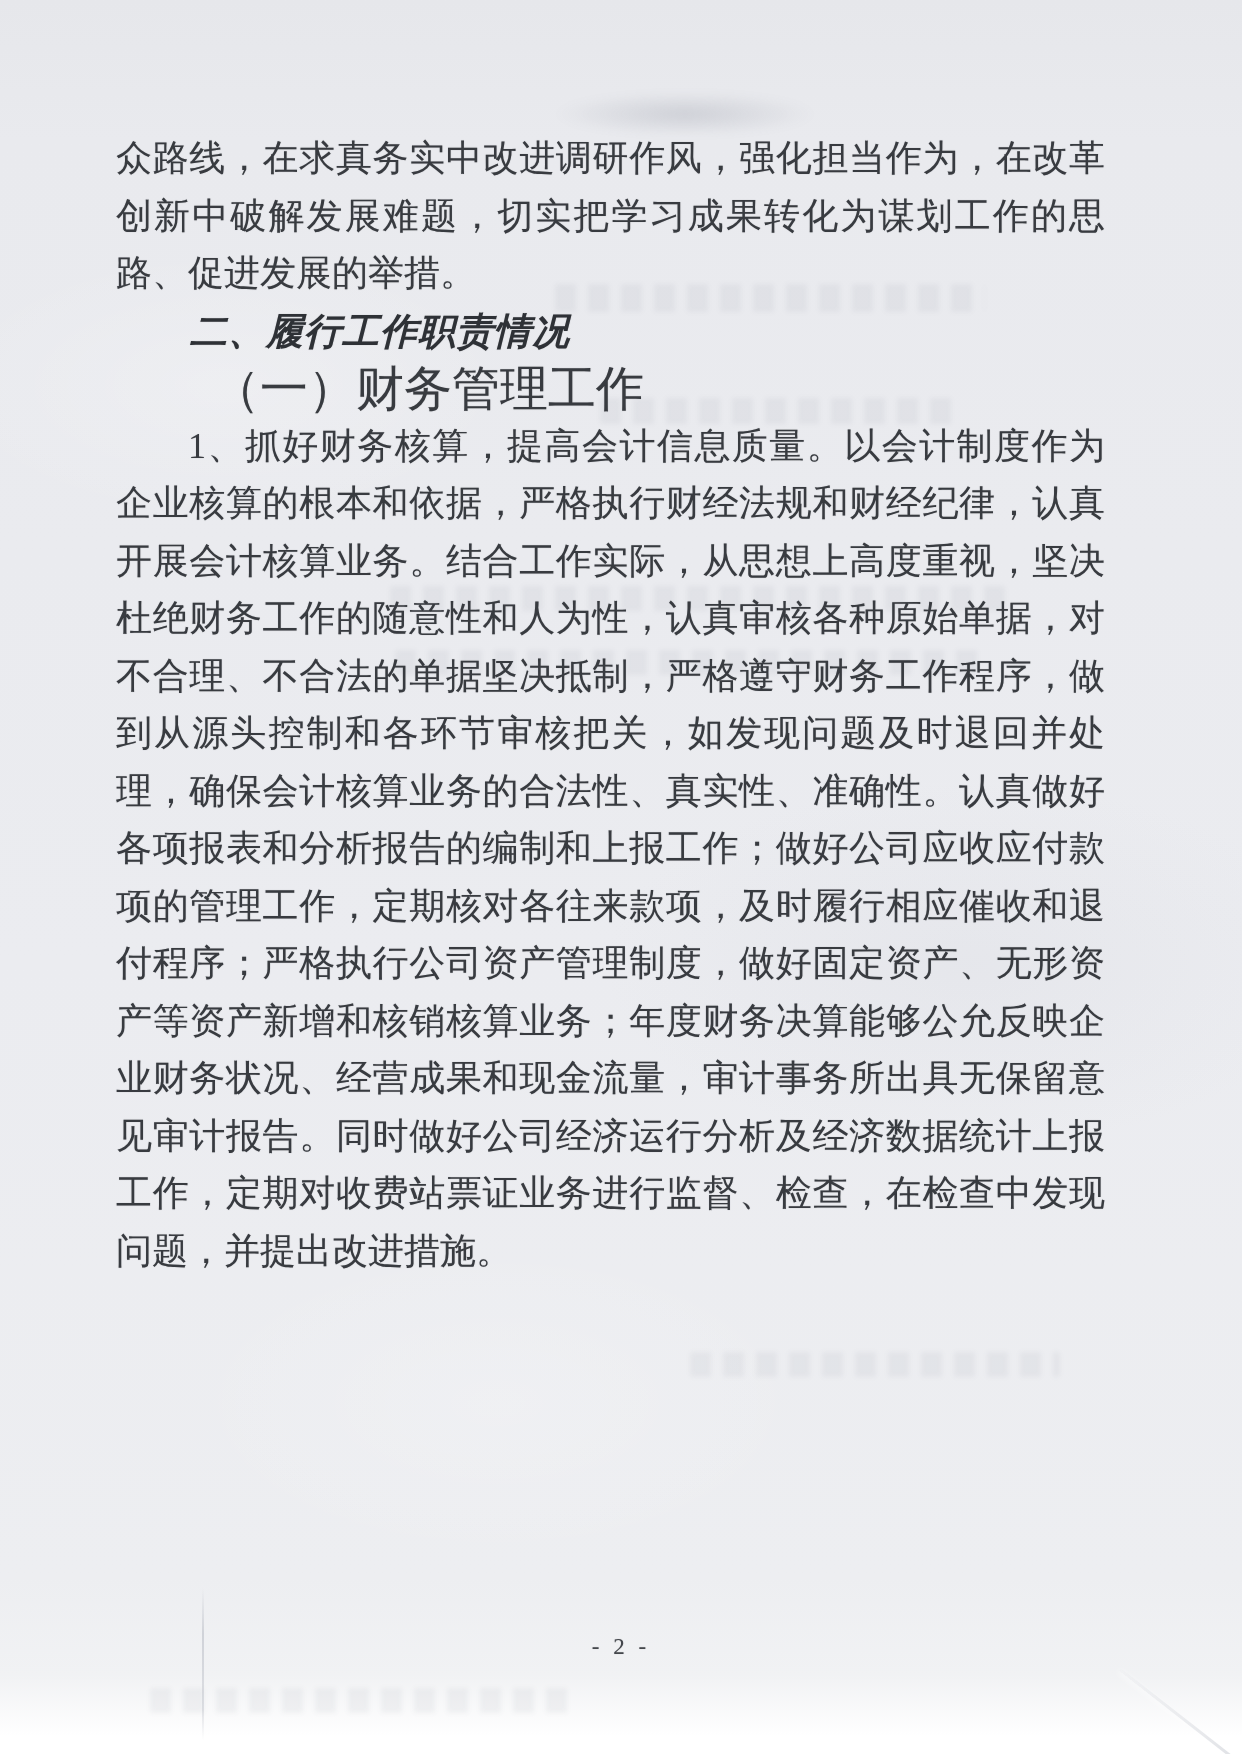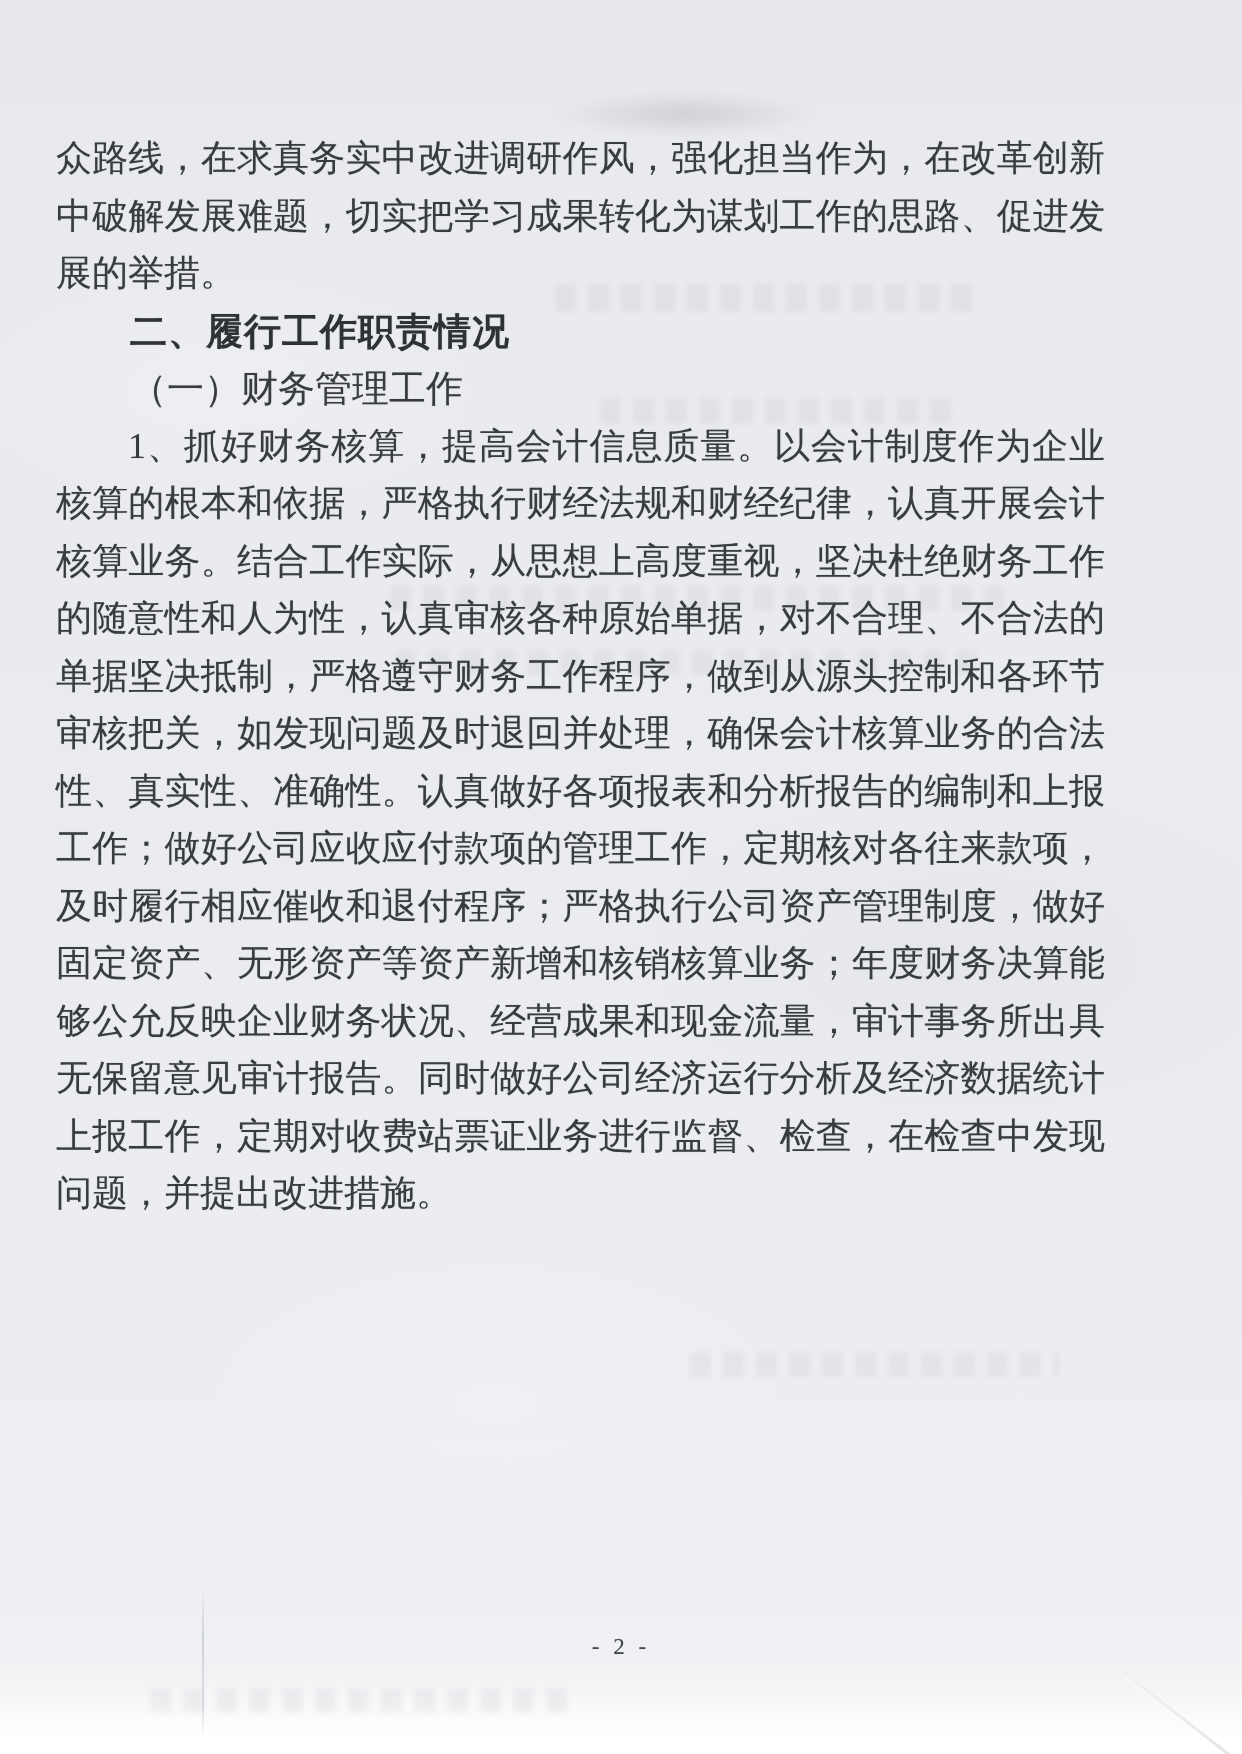--- a/index.html
+++ b/index.html
@@ -26,42 +26,43 @@
     content:"";
     position:absolute;inset:0;
     background:
       radial-gradient(420px 200px at 18% 22%, rgba(255,255,255,0.20), transparent 70%),
       radial-gradient(520px 260px at 78% 55%, rgba(210,212,220,0.22), transparent 70%),
       radial-gradient(480px 240px at 40% 80%, rgba(255,255,255,0.16), transparent 70%);
     pointer-events:none;
   }
   .content{
     position:relative;
-    padding:130px 137px 0 56px;
+    padding:130px 137px 0 116px;
     color:#383b40;
     font-size:36px;
     line-height:57.5px;
     text-align:justify;
     text-shadow:0 0 1px rgba(56,59,64,0.35);
   }
   .content p{margin:0;}
   .para-indent{text-indent:2em;}
   .section-heading{
     font-family:"Liberation Sans","DejaVu Sans",sans-serif;
     font-weight:700;
     font-size:37px;
     color:#2e3136;
     text-indent:2em;
     letter-spacing:1px;
     margin:0;
     line-height:57.5px;
+    font-style:italic;
   }
   .subsection-heading{
     font-weight:400;
-    font-size:37px;
+    font-size:48px;
     text-indent:2em;
     margin:0;
     line-height:57.5px;
   }
   .page-number{
     position:absolute;
     left:0;right:0;
     top:1634px;
     text-align:center;
     font-size:23px;

